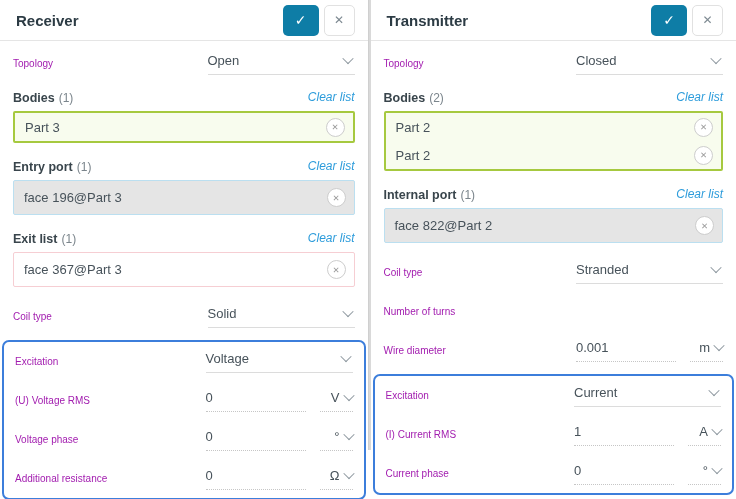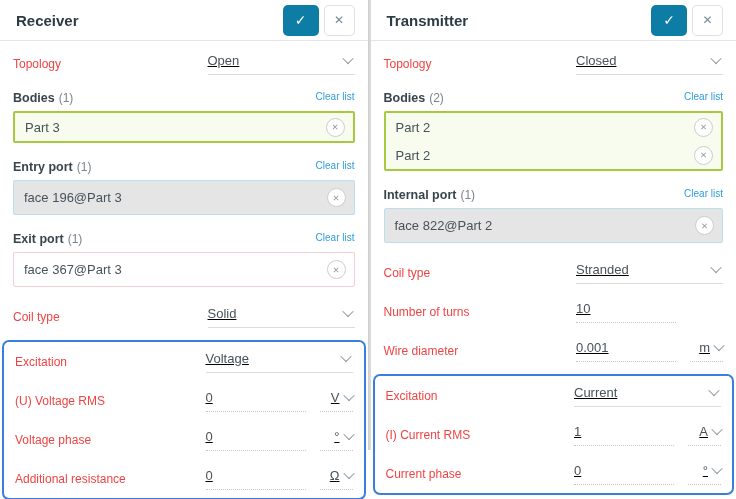--- a/index.html
+++ b/index.html
@@ -15,39 +15,39 @@
   .title{font-size:15px;font-weight:700;color:#2c3b44;margin:0;}
   .hbtns{display:flex;align-items:center;}
   .btn{height:31px;border-radius:5px;display:flex;align-items:center;justify-content:center;
        cursor:pointer;box-sizing:border-box;border:none;padding:0;}
   .btn.ok{width:36px;background:#0e7da6;color:#fff;font-size:14px;margin-right:5px;}
   .btn.close{width:31px;background:#fff;border:1px solid #e1e1e1;color:#7d8991;font-size:12px;}
 
   .pbody{padding:3px 13px 0;}
 
   .frow{display:flex;align-items:center;height:39px;}
-  .flabel{flex:1;font-size:12px;color:#ef4444;}
-  .fright{width:147px;display:flex;align-items:flex-start;text-decoration:underline;}
+  .flabel{flex:1;font-size:10px;color:#a21caf;}
+  .fright{width:147px;display:flex;align-items:flex-start;}
   .selwrap{flex:1;display:flex;justify-content:space-between;align-items:center;
            border-bottom:1px solid #dcdcdc;padding:0 3px 6px 0;cursor:pointer;}
   .vtext{font-size:13px;color:#47525a;}
   .ival{width:100px;border-bottom:1px dotted #c6c6c6;padding-bottom:6px;cursor:text;}
   .ival.wide{width:100px;}
   .unit{margin-left:auto;width:33px;display:flex;justify-content:flex-end;align-items:center;
         border-bottom:1px dotted #c6c6c6;padding-bottom:6px;cursor:pointer;}
   .utext{font-size:13px;color:#47525a;margin-right:5px;}
   .chev{width:7px;height:7px;border-right:1.4px solid #8d979e;border-bottom:1.4px solid #8d979e;
         display:inline-block;transform:rotate(45deg) translate(-1px,-1px);flex:none;}
   .selwrap .chev{margin-bottom:1px;}
 
   .lsec{margin:1px 0 10px;}
   .lhead{display:flex;justify-content:space-between;align-items:center;height:25px;margin-top:1px;}
   .lname{font-size:12.5px;font-weight:700;color:#39454c;}
   .lcount{font-size:12px;color:#7b858c;margin-left:4px;font-weight:400;}
-  .clear{font-size:10px;color:#2d9cdb;cursor:pointer;text-decoration:none;}
+  .clear{font-size:12px;color:#2d9cdb;cursor:pointer;text-decoration:none;font-style:italic;}
   .lbox{border-radius:2px;margin-top:2px;box-sizing:border-box;}
   .lbox.green{border:2px solid #a6c93f;background:#f8fcee;}
   .lbox.blue{border:1px solid #bbdff0;background:#e5e5e5;}
   .lbox.pink{border:1px solid #f6ced3;background:#fff;}
   .litem{display:flex;align-items:center;justify-content:space-between;padding:0 8px 0 10px;height:33px;}
   .lbox.green .litem{height:28px;}
   .itext{font-size:13px;color:#47525a;}
   .chipx{width:17px;height:17px;border:1px solid #cdcdcd;border-radius:50%;background:#fff;
          display:flex;align-items:center;justify-content:center;color:#9a9a9a;font-size:8.5px;
          cursor:pointer;flex:none;}
@@ -103,21 +103,21 @@
             <div class="litem">
               <span class="itext">face 196@Part 3</span>
               <span class="chipx">
                 <span>✕</span>
               </span>
             </div>
           </div>
         </div>
         <div class="lsec">
           <div class="lhead">
-            <div class="llab"><span class="lname">Exit port</span><span class="lcount">(1)</span></div>
+            <div class="llab"><span class="lname">Exit list</span><span class="lcount">(1)</span></div>
             <a class="clear">Clear list</a>
           </div>
           <div class="lbox pink">
             <div class="litem">
               <span class="itext">face 367@Part 3</span>
               <span class="chipx">
                 <span>✕</span>
               </span>
             </div>
           </div>
@@ -234,23 +234,20 @@
           <span class="flabel">Coil type</span>
           <div class="fright">
             <div class="selwrap">
               <span class="vtext">Stranded</span>
               <i class="chev"></i>
             </div>
           </div>
         </div>
         <div class="frow">
           <span class="flabel">Number of turns</span>
-          <div class="fright">
-            <div class="ival vtext wide"><span class="vtext">10</span></div>
-          </div>
         </div>
         <div class="frow">
           <span class="flabel">Wire diameter</span>
           <div class="fright">
             <div class="ival vtext"><span class="vtext">0.001</span></div>
             <div class="unit">
               <span class="utext">m</span>
               <i class="chev"></i>
             </div>
           </div>

